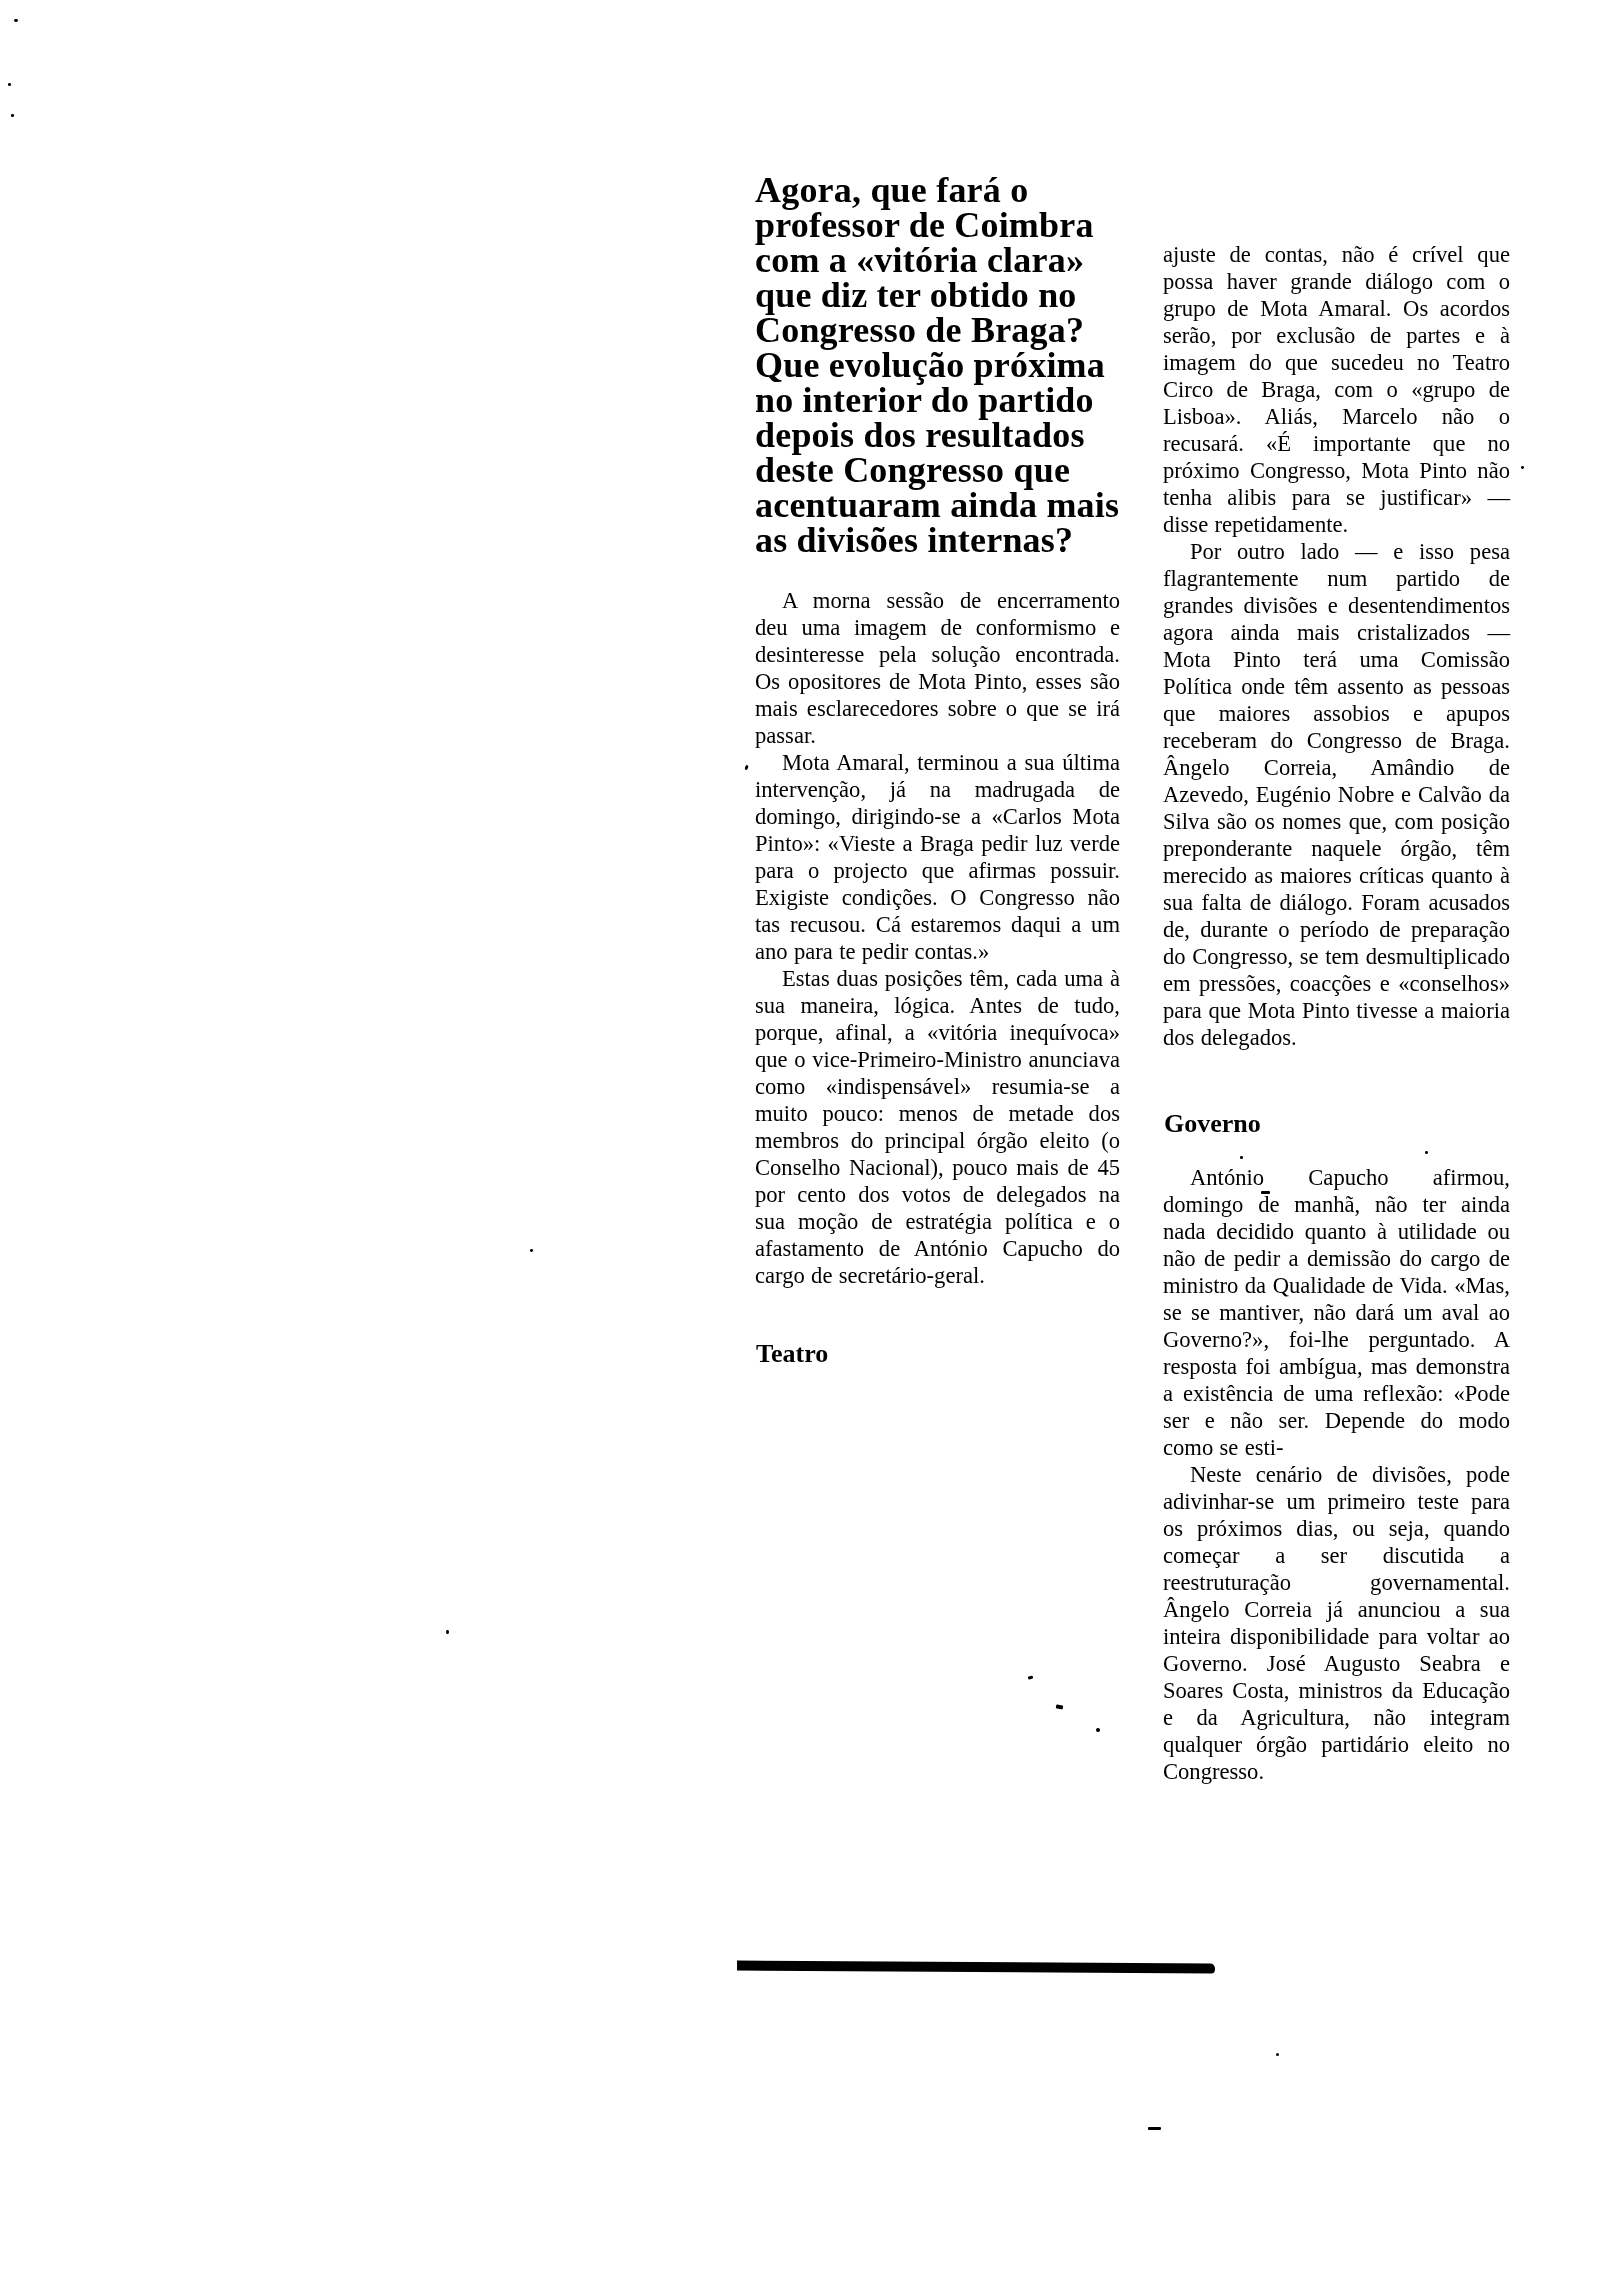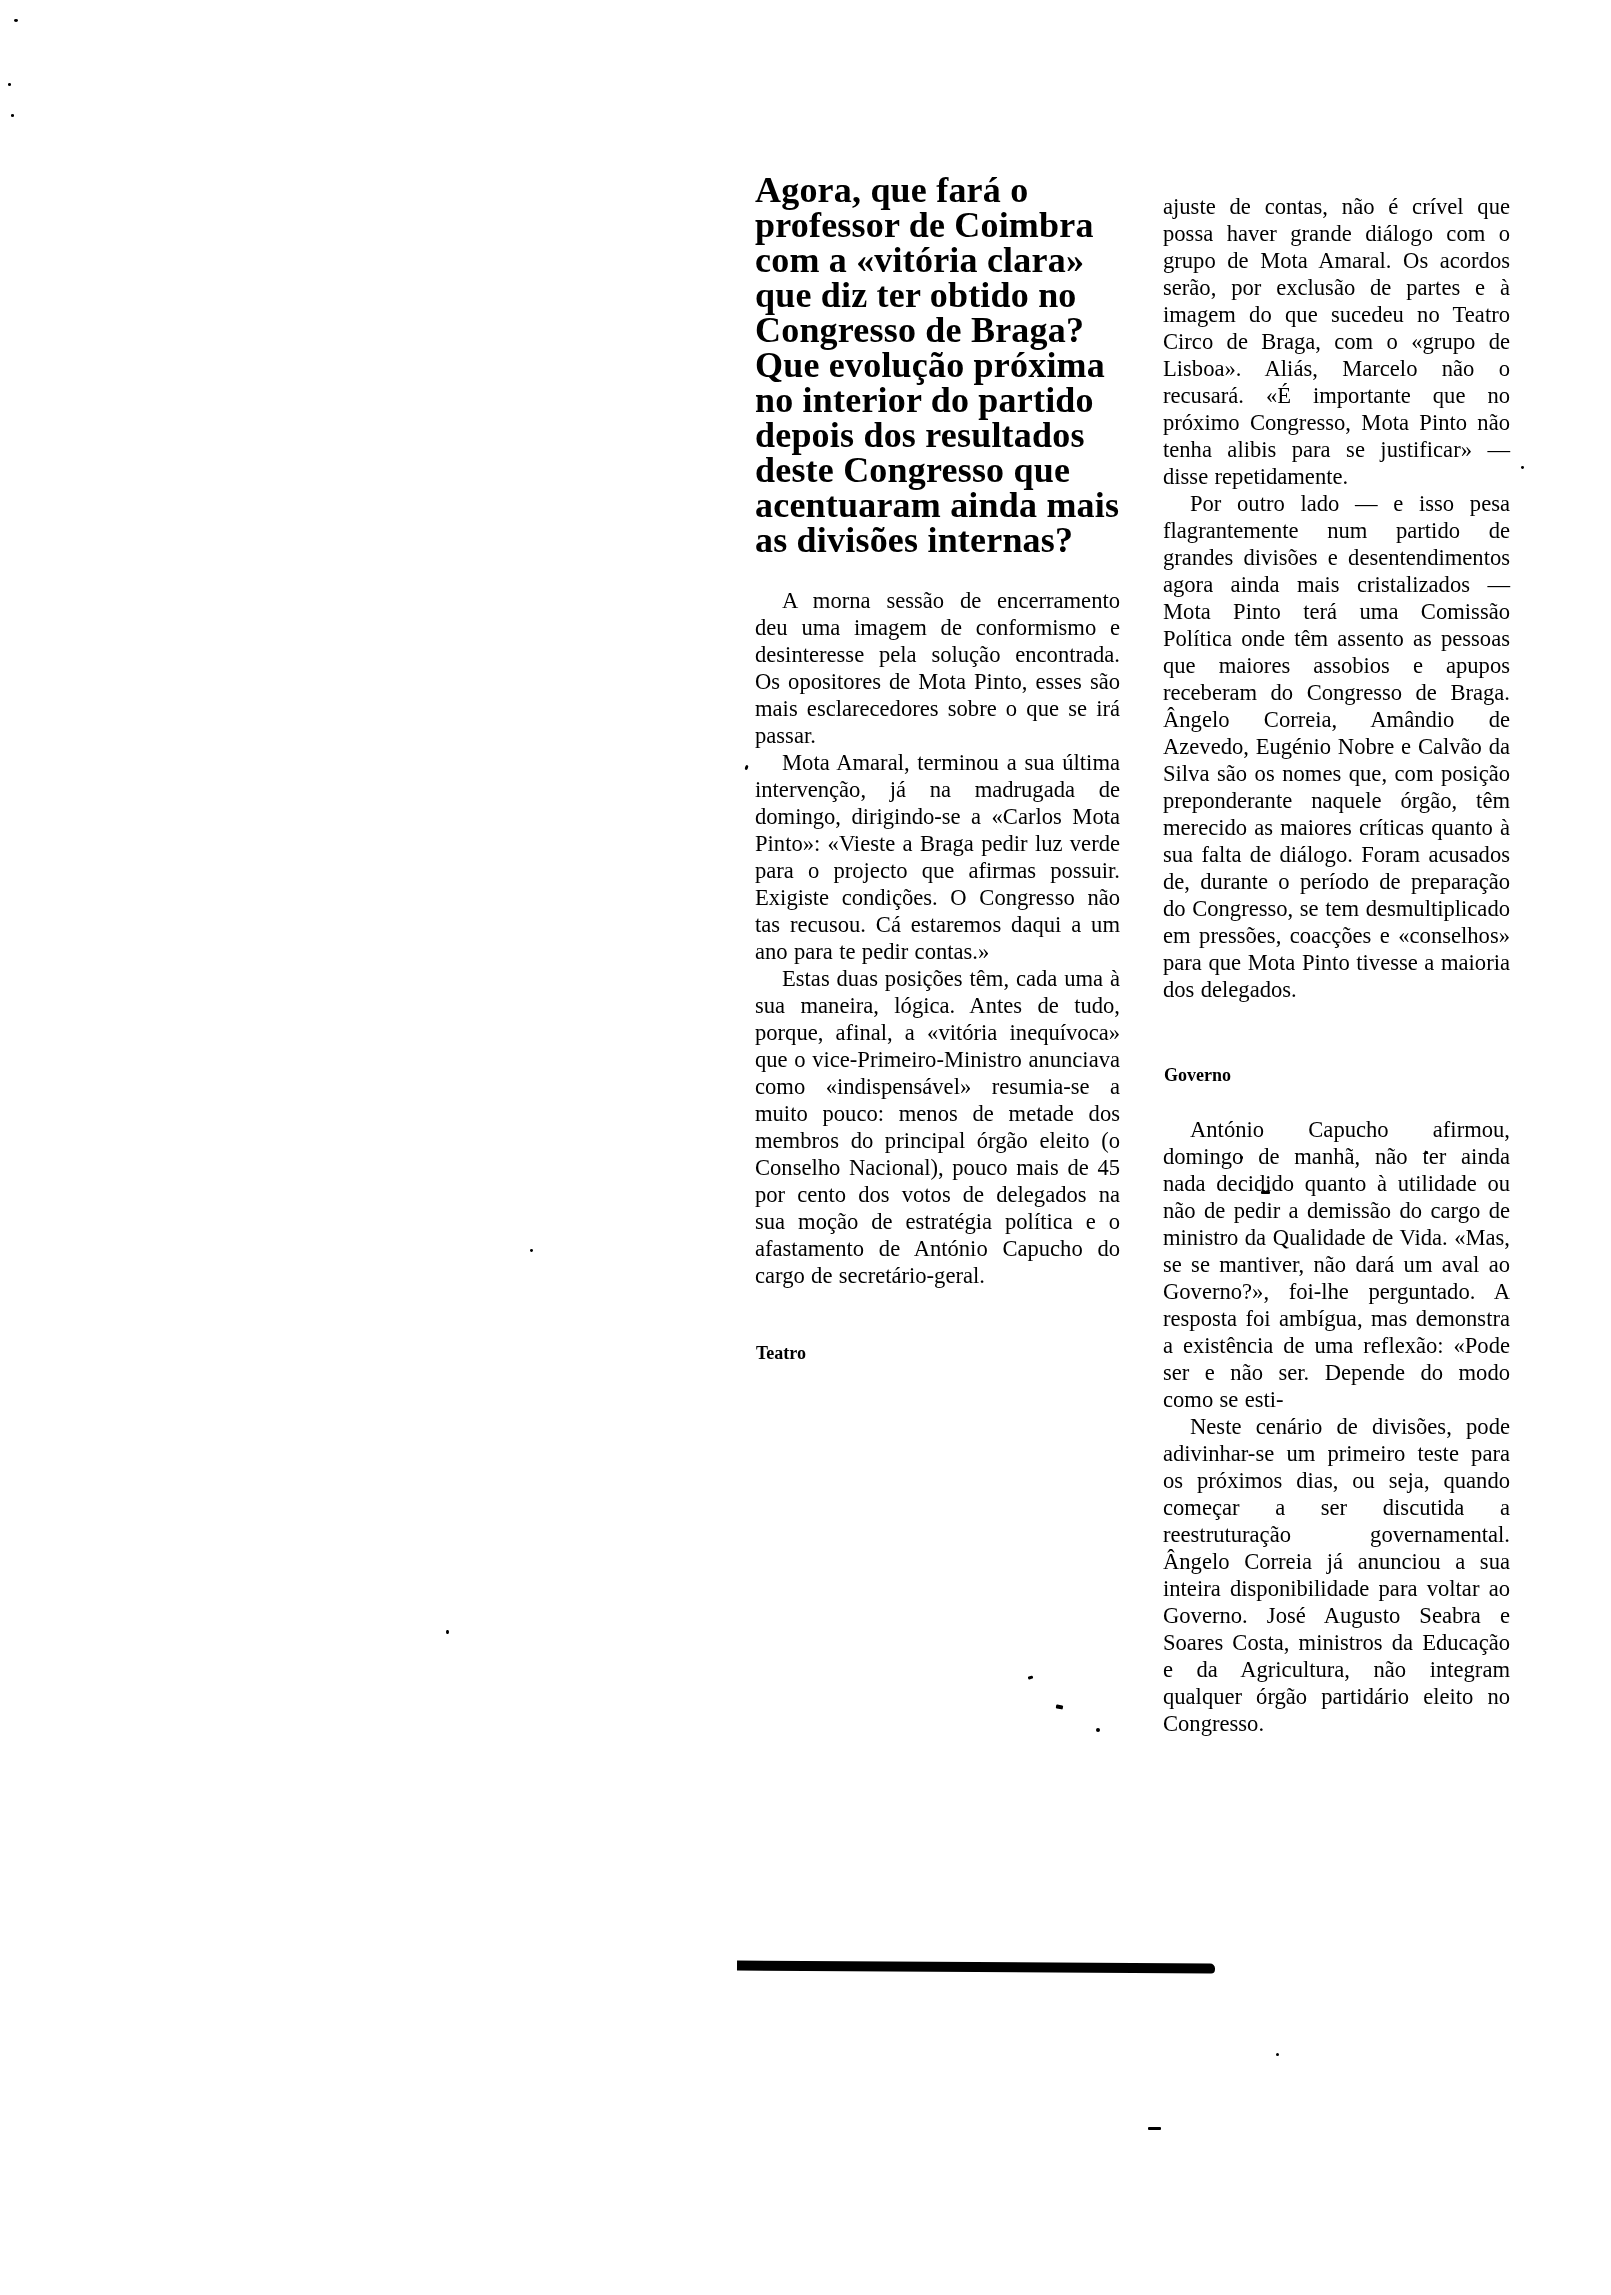--- a/index.html
+++ b/index.html
@@ -42,23 +42,24 @@
     line-height: 27px;
     text-align: justify;
     text-indent: 27px;
     margin: 0;
     word-spacing: 0.7px;
     hyphens: auto;
     -webkit-hyphens: auto;
   }
   .body-par.no-indent {
     text-indent: 0;
+    margin-top: 48px;
   }
   .section-heading {
-    font-size: 18px;
+    font-size: 26px;
     line-height: 29.5px;
     font-weight: 700;
     margin: 50px 0 28.5px 1px;
     text-align: left;
   }
   .col-right .section-heading {
     margin: 58px 0 25.5px 1px;
   }
   .bottom-rule {
     position: absolute;

